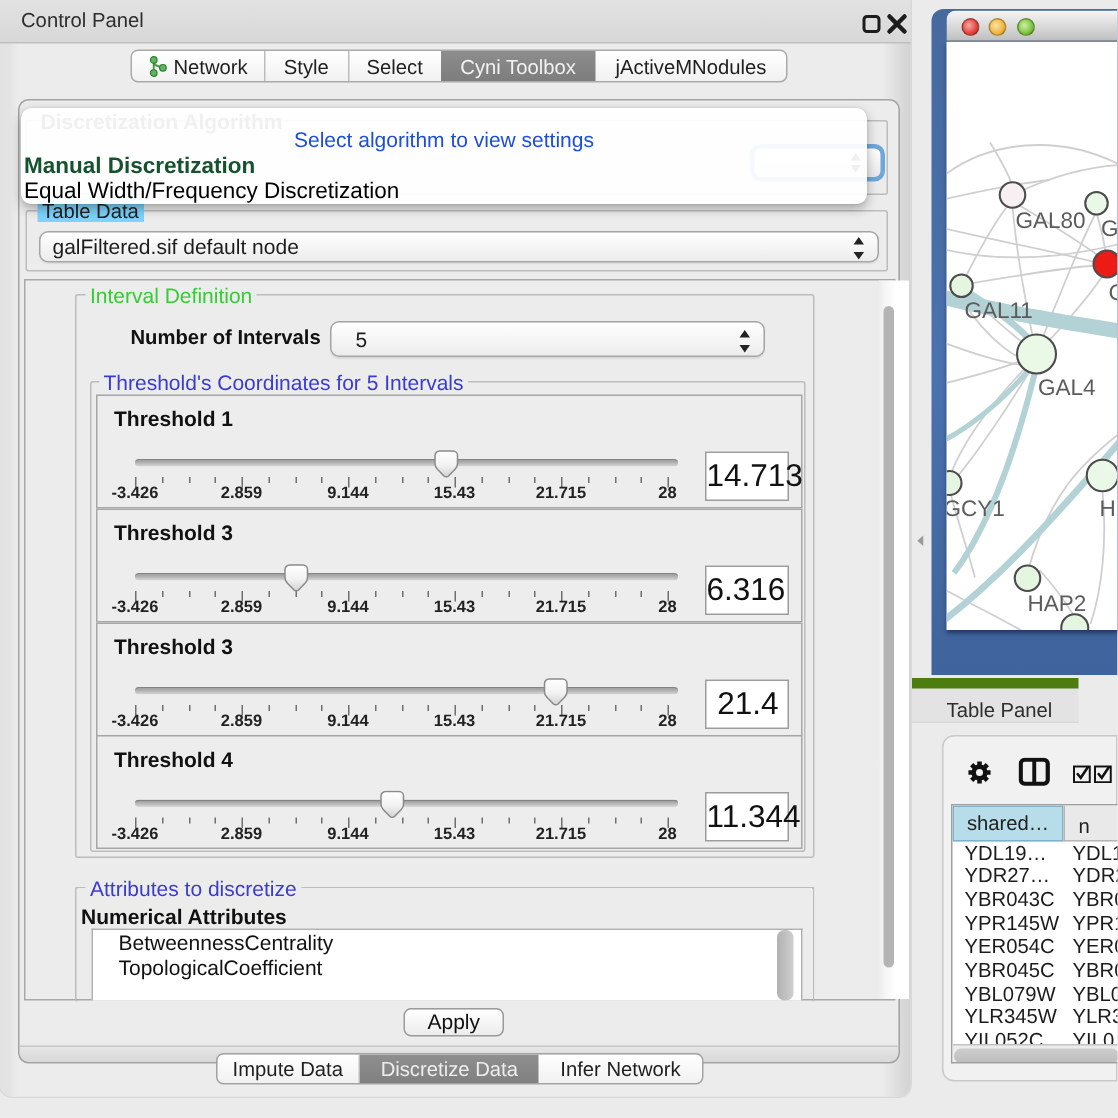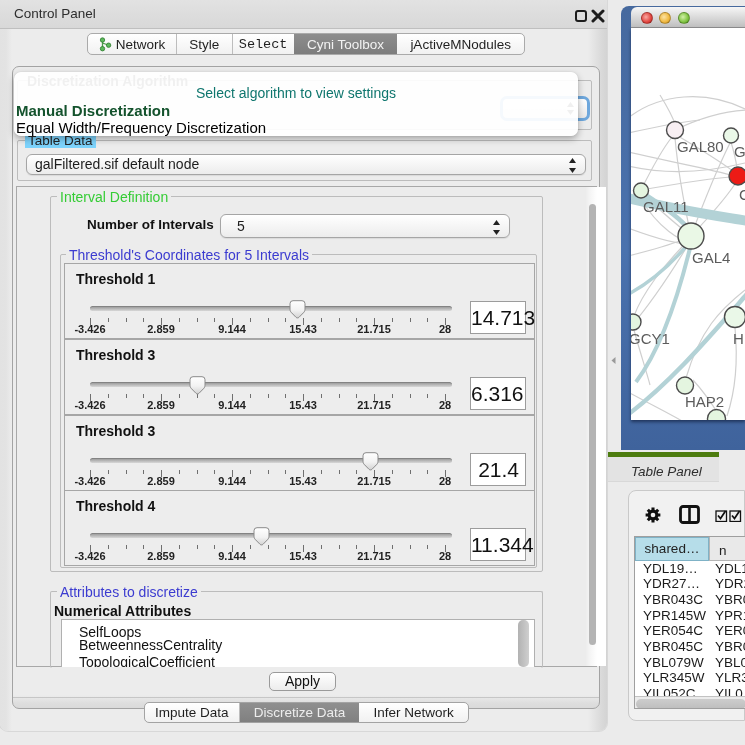--- a/index.html
+++ b/index.html
@@ -76,39 +76,39 @@
 #bottabs { left:144px; top:702px; height:21px; width:325px;
   background:linear-gradient(#ffffff,#f1f1f1); border:1px solid #a3a3a3; border-radius:5px;
   display:flex; font-size:13.5px; color:#1f1f1f; overflow:hidden; }
 #bottabs .seg { display:flex; align-items:center; justify-content:center; height:100%; }
 #bottabs .sep { width:1px; background:#bdbdbd; height:100%; }
 #bottabs .sel { background:linear-gradient(#8f8f8f,#808080); color:#ededed; }
 
 
 #popup { left:14px; top:72px; width:564px; height:64px; background:rgba(255,255,255,0.93);
   border-radius:7px; box-shadow:0 3px 7px rgba(0,0,0,0.30), 0 0 1px rgba(0,0,0,0.2); }
-#popup .r1 { position:absolute; top:13px; left:0; width:100%; text-align:center; color:#0f766e; font-size:14px; }
+#popup .r1 { position:absolute; top:13px; left:0; width:100%; text-align:center; color:#1d4ed8; font-size:14px; }
 #popup .r2 { position:absolute; top:30px; left:2px; font-size:15px; font-weight:bold; color:#14532d; }
 #popup .r3 { position:absolute; top:47px; left:2px; font-size:15px; color:#000; }
 
 
 #netwin { left:621px; top:6px; width:124px; height:444px;
   background:linear-gradient(#46699e,#4a72ae 55%,#3f639c);
   border-top-left-radius:8px; }
 #nettitle { position:absolute; left:10px; top:1px; width:114px; height:21px;
   background:linear-gradient(#f6f6f6,#bfbfbf); border-top-left-radius:6px;
   border-bottom:1px solid #8e8e8e; }
 .light { position:absolute; top:5px; width:12px; height:12px; border-radius:50%; border:1px solid rgba(0,0,0,0.25); }
 #netcontent { position:absolute; left:10px; top:22px; width:114px; height:392px;
   background:#ffffff; overflow:hidden; box-shadow:0 2px 3px rgba(12,22,48,0.60); }
 
 
 #tphead { left:608px; top:452px; width:111px; height:30px; background:#e3e3e3;
-  border-top:5px solid #4d7c0f; border-bottom:1px solid #d8d8d8;
-  font-size:13.5px; color:#2e2e2e; line-height:29px; padding-left:23px;font-style:italic; }
+  border-top:7px solid #4d7c0f; border-bottom:1px solid #d8d8d8;
+  font-size:13.5px; color:#2e2e2e; line-height:29px; padding-left:23px; }
 #tablecard { left:628px; top:490px; width:117px; height:231px; background:#f1f1f1;
   border:1px solid #c9c9c9; border-top-left-radius:8px; border-bottom-left-radius:8px; }
 #tablebox { position:absolute; left:5px; top:45px; width:112px; height:173px;
   background:#ffffff; border:1px solid #9f9f9f; border-right:none; overflow:hidden; font-size:13.5px; }
 #thead1 { position:absolute; left:0; top:0; width:74px; height:24px; background:#b6dde9;
   border:1px solid #7fb2c6; text-align:center; line-height:22px; color:#222; }
 #thead2 { position:absolute; left:74px; top:0; width:38px; height:24px; background:#e9e9e9;
   border-bottom:1px solid #b5b5b5; border-left:1px solid #b5b5b5; color:#222; padding-left:9px; line-height:27px; }
 .trow { position:absolute; left:0; width:112px; height:16px; line-height:16px; color:#1c1c1c; }
 .trow .c1 { position:absolute; left:8px; }
@@ -348,21 +348,20 @@
         </defs>
     </svg>
     <div class="vbox">11.344</div>
   </div>
   </div>
 
 <div class="gbox" style="left:50px; top:591px; width:493px; height:77px; border-bottom:none;"></div>
 <div class="gtitle" style="left:57px; top:584px; font-size:14px; color:#3b3bd0; background:#ececec;">Attributes to discretize</div>
 <div class="abs" style="left:54px; top:603px; font-size:14px; font-weight:bold; color:#111;">Numerical Attributes</div>
 <div class="abs" id="attrlist">
-  <div style="padding-top:4px;">SelfLoops</div>
   <div>BetweennessCentrality</div>
   <div>TopologicalCoefficient</div>
 </div>
 <div class="abs" id="attrscroll"></div>
 
 <div class="abs" id="applybtn">Apply</div>
 
 <div class="abs" style="left:13px; top:697px; width:586px; height:1px; background:#c6c6c6;"></div>
 
 <div class="abs" id="bottabs">
@@ -377,21 +376,21 @@
     <svg width="13" height="15" viewBox="0 0 13 15" style="margin-right:4px;">
       <path d="M3.5 3.5 V11.5 M3.5 6 L9 8" stroke="#4c9a4c" stroke-width="1.3" fill="none"></path>
       <circle cx="3.5" cy="3" r="2.2" fill="#5cb85c" stroke="#2e7d2e" stroke-width="0.8"></circle>
       <circle cx="3.5" cy="11.7" r="2.2" fill="#5cb85c" stroke="#2e7d2e" stroke-width="0.8"></circle>
       <circle cx="9.6" cy="8.2" r="2.2" fill="#5cb85c" stroke="#2e7d2e" stroke-width="0.8"></circle>
     </svg>
     Network</div>
   <div class="sep"></div>
   <div class="seg" style="width:55px;">Style</div>
   <div class="sep"></div>
-  <div class="seg" style="width:61px;font-family:Liberation Mono, monospace;">Select</div>
+  <div class="seg" style="width:61px;">Select</div>
   <div class="seg sel" style="width:104px;">Cyni Toolbox</div>
   <div class="seg" style="width:127px;">jActiveMNodules</div>
 </div>
 
 <div class="abs" id="popup">
   <div class="r1">Select algorithm to view settings</div>
   <div class="r2">Manual Discretization</div>
   <div class="r3">Equal Width/Frequency Discretization</div>
 </div>
 

